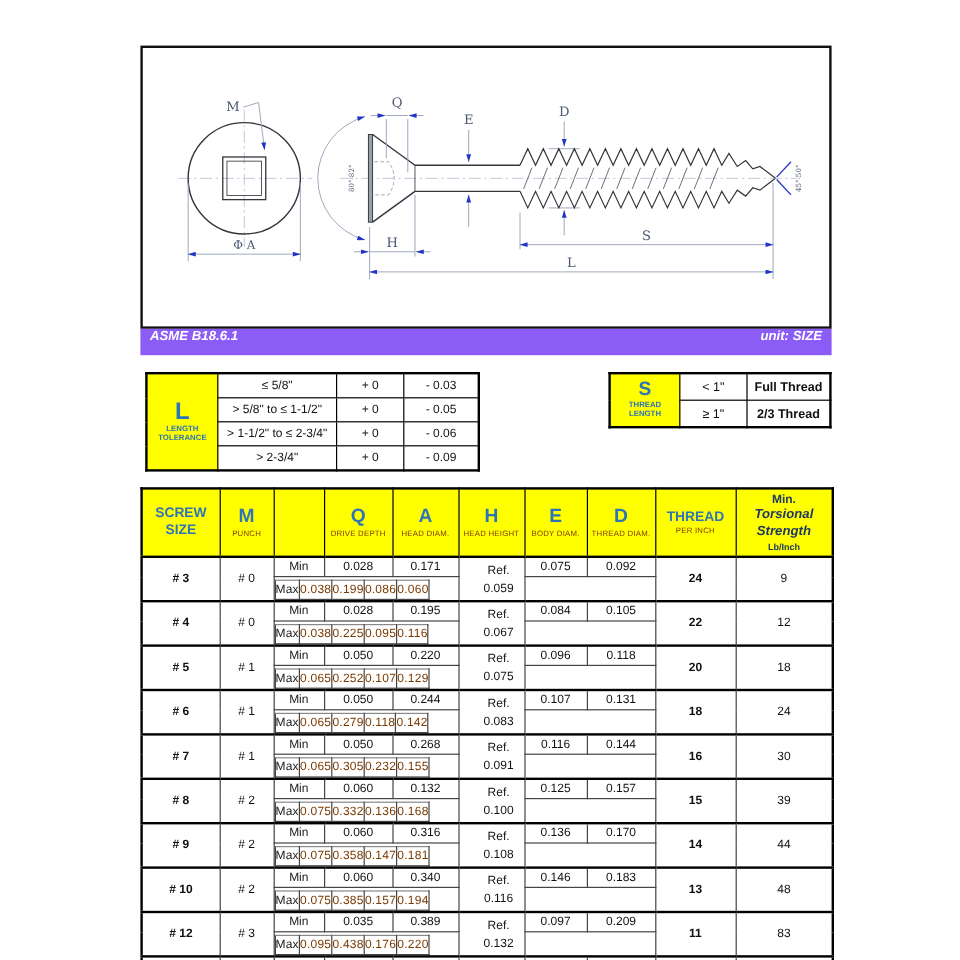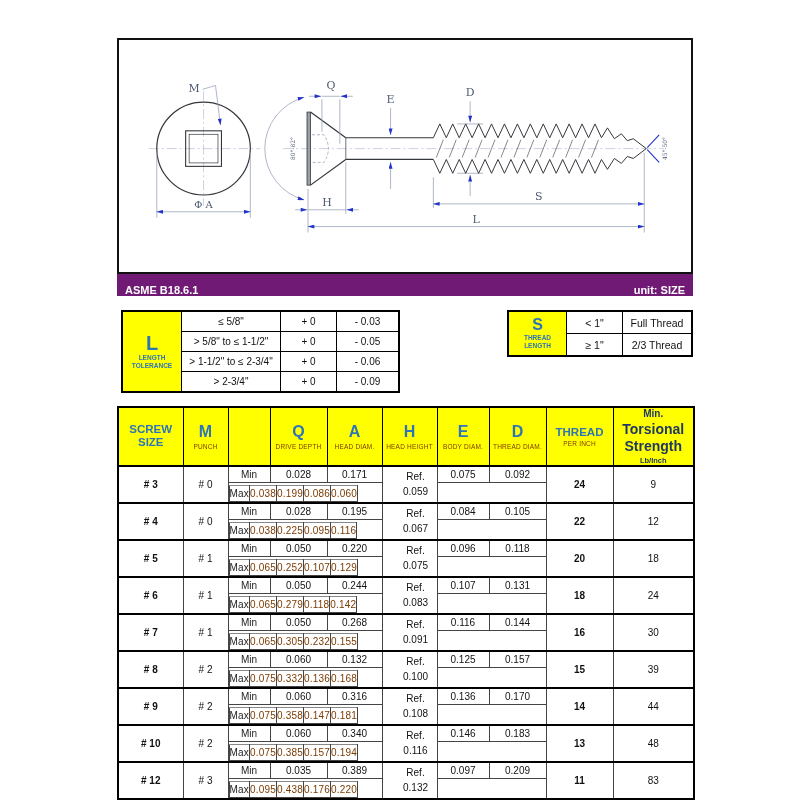--- a/index.html
+++ b/index.html
@@ -3,60 +3,60 @@
 <meta charset="utf-8">
 <style>
   html,body{margin:0;padding:0;}
   body{width:800px;height:800px;position:relative;background:#fff;
        font-family:"Liberation Sans",sans-serif;color:#111;}
   .doc{position:absolute;left:117px;top:38px;width:576px;}
 
   
   .frame{height:236px;border:2px solid #111;box-sizing:border-box;background:#fff;}
   .frame svg{display:block;}
-  .asme-bar{height:22px;background:#701a75;color:#fff;display:flex;
-            justify-content:space-between;align-items:flex-end;
-            padding:0 8px;font-size:11px;font-weight:bold;}
+  .asme-bar{height:22px;background:#8b5cf6;color:#fff;display:flex;
+            justify-content:space-between;align-items:flex-start;
+            padding:0 8px;font-size:11px;font-weight:bold;font-style:italic;}
 
   
   .tol-row{margin-top:14px;display:flex;justify-content:space-between;align-items:flex-start;}
   table{border-collapse:collapse;}
   .tol-table,.thr-table{table-layout:fixed;border:2px solid #000;}
   .tol-table td,.thr-table td{border:1px solid #000;text-align:center;vertical-align:middle;padding:0;}
   .tol-table{width:278px;margin-left:4px;}
   .tol-table td{height:19px;font-size:10px;}
   .tol-label,.thr-label{background:#FFFF00;width:58px;}
   .tol-sym{font-size:20px;font-weight:bold;color:#2E75B6;line-height:1;}
   .tol-title{font-size:6.5px;font-weight:bold;color:#2E75B6;line-height:1.3;padding:1px 6px 0 6px;}
   .tol-range{width:98px;}
   .tol-plus{width:55px;font-size:10.5px;}
   .tol-minus{width:61px;font-size:10.5px;}
   .thr-table{width:186px;}
   .thr-table td{height:21px;font-size:10.5px;}
   .thr-label{width:57px;}
   .thr-sym{font-size:16px;font-weight:bold;color:#2E75B6;line-height:1;}
   .thr-title{font-size:6.5px;font-weight:bold;color:#2E75B6;line-height:1.3;padding:1px 4px 0 4px;}
   .tl-range{width:55px;}
-  .tl-value{width:68px;font-weight:normal;}
+  .tl-value{width:68px;font-weight:bold;}
 
   
   .spec{margin-top:13px;}
   .spec table{width:576px;table-layout:fixed;border:2px solid #000;}
   .spec th{border:1px solid #000;background:#FFFF00;padding:0;vertical-align:middle;height:55px;}
   .spec td{border:1px solid #444;text-align:center;vertical-align:middle;padding:0;height:15px;font-size:10px;}
   .spec tr.grp-top td{border-top:2px solid #000;}
   .spec tr.sub td{border-top:1px solid #888;}
   .h-size{background:#fff;color:#2E75B6;font-weight:bold;font-size:11.5px;line-height:1.2;padding:0 4px;}
   .h-empty{background:#fff;}
   .sym{display:block;font-size:16px;font-weight:bold;color:#2E75B6;line-height:1.1;}
   .sym.small{font-size:11.5px;}
   .sub{display:block;font-size:6.5px;font-weight:normal;color:#7B3A00;letter-spacing:.2px;margin-top:2px;}
   .h-str div{color:#1F3864;font-weight:bold;line-height:1.25;}
   .h-str .s1{font-size:10px;}
-  .h-str .s2{font-size:14px;padding:0 6px;}
+  .h-str .s2{font-size:11px;padding:0 6px;font-style:italic;}
   .h-str .s3{font-size:7.5px;}
   .c-size{font-weight:bold;font-size:11px;}
   .c-punch{font-size:10px;}
   .c-mm{font-size:8.5px;color:#222;}
   .c-h div{height:15px;line-height:15px;margin-left:12px;}
   .c-tpi{font-weight:bold;font-size:10.5px;}
   .c-str{font-size:10.5px;}
 
   
   .cl{stroke:#b6bdd0;stroke-width:.7;stroke-dasharray:10 3 2 3;fill:none;}

